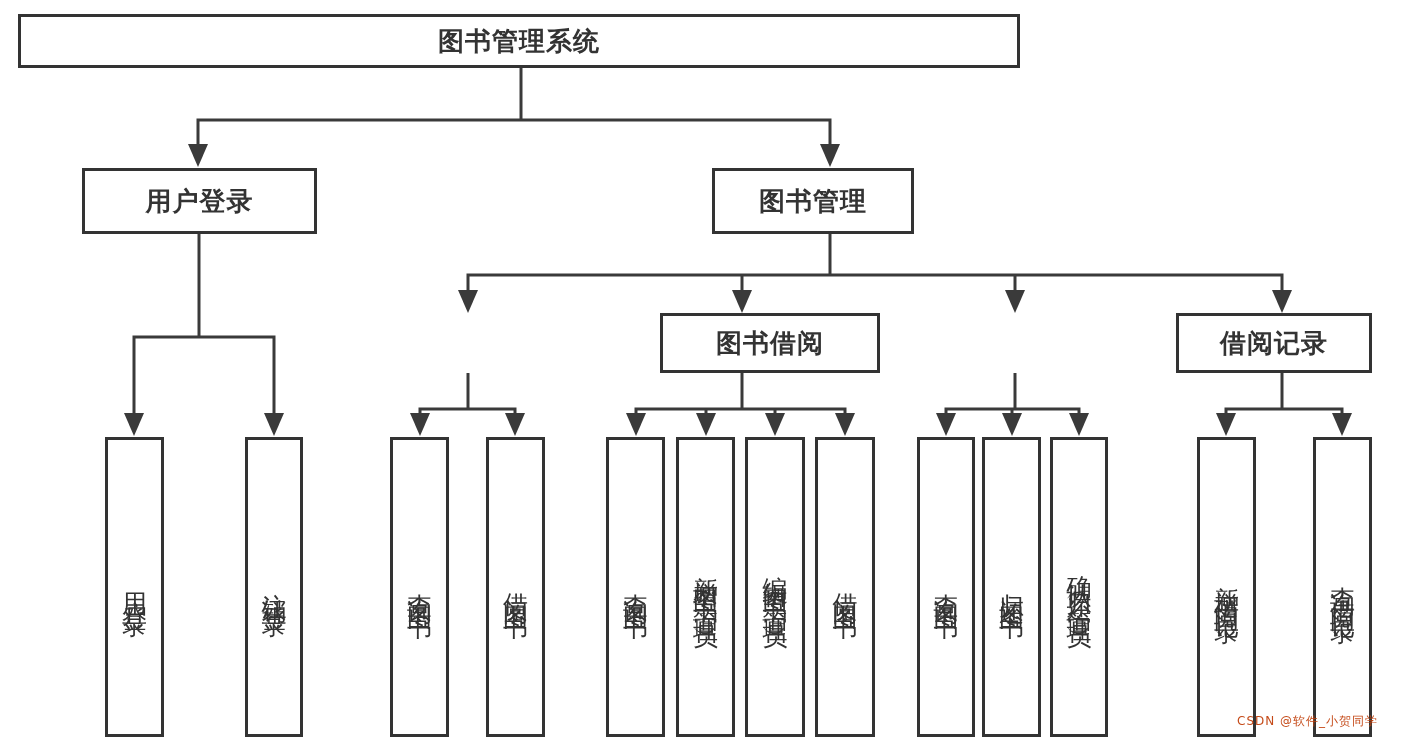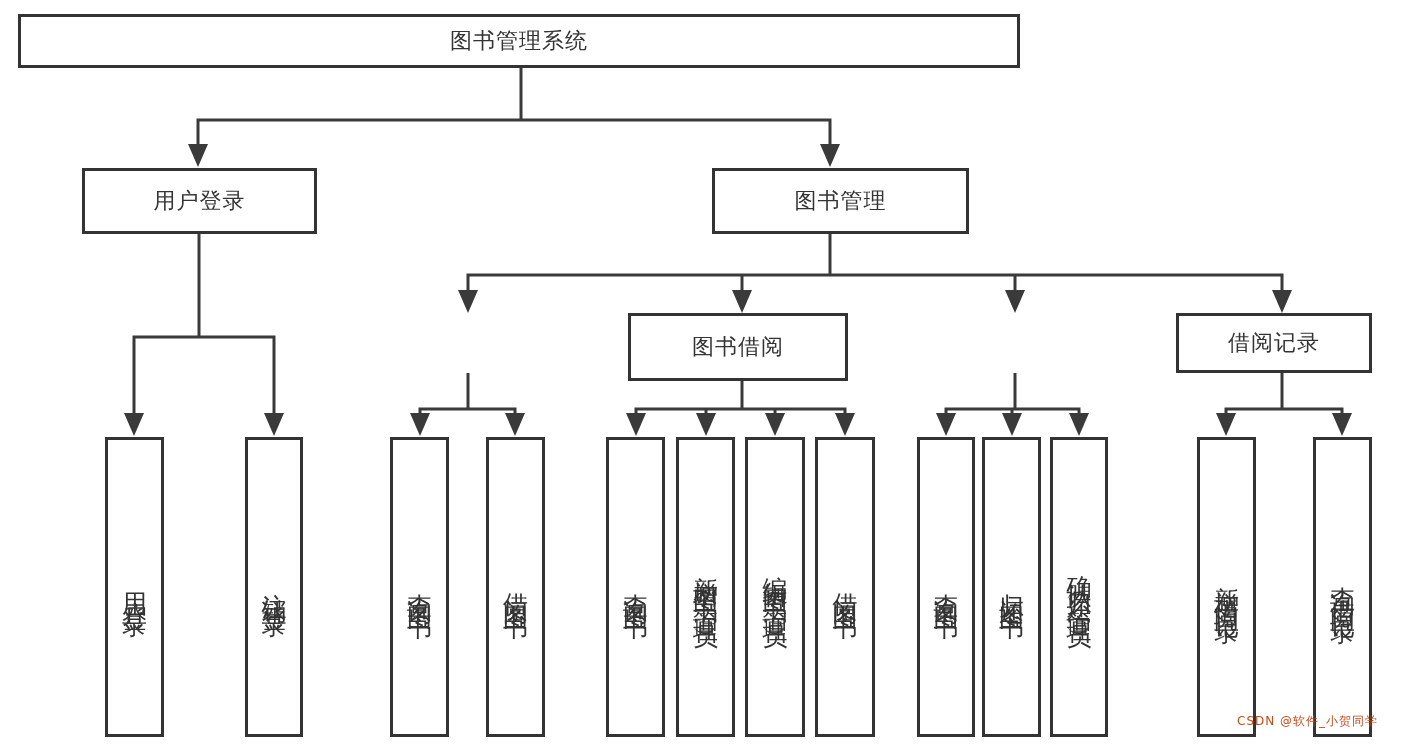--- a/index.html
+++ b/index.html
@@ -22,23 +22,24 @@
     box-sizing: border-box;
     background: #ffffff;
     border: 3px solid #333333;
     color: #333333;
     display: flex;
     align-items: center;
     justify-content: center;
     z-index: 1;
   }
   .box.h span {
-    font-size: 22px;
+    font-size: 26px;
     letter-spacing: 1px;
     white-space: nowrap;
+    font-weight: bold;
   }
   .box.v span {
     writing-mode: vertical-rl;
     text-orientation: mixed;
     font-size: 25px;
     letter-spacing: 7px;
     line-height: 1;
   }
   .watermark {
     position: absolute;
@@ -109,25 +110,25 @@
     </g>
   </svg>
 
   <div class="box h" style="left:18px; top:14px; width:1002px; height:54px;">
     <span>图书管理系统</span>
   </div>
 
   <div class="box h" style="left:82px; top:168px; width:235px; height:66px;">
     <span>用户登录</span>
   </div>
-  <div class="box h" style="left:712px; top:168px; width:257px; height:66px;">
+  <div class="box h" style="left:712px; top:168px; width:202px; height:66px;">
     <span>图书管理</span>
   </div>
 
-  <div class="box h" style="left:628px; top:313px; width:220px; height:68px;">
+  <div class="box h" style="left:660px; top:313px; width:220px; height:60px;">
     <span>图书借阅</span>
   </div>
   <div class="box h" style="left:1176px; top:313px; width:196px; height:60px;">
     <span>借阅记录</span>
   </div>
 
   <div class="box v" style="left:105px; top:437px; width:59px; height:300px;">
     <span>用户登录</span>
   </div>
   <div class="box v" style="left:245px; top:437px; width:58px; height:300px;">

